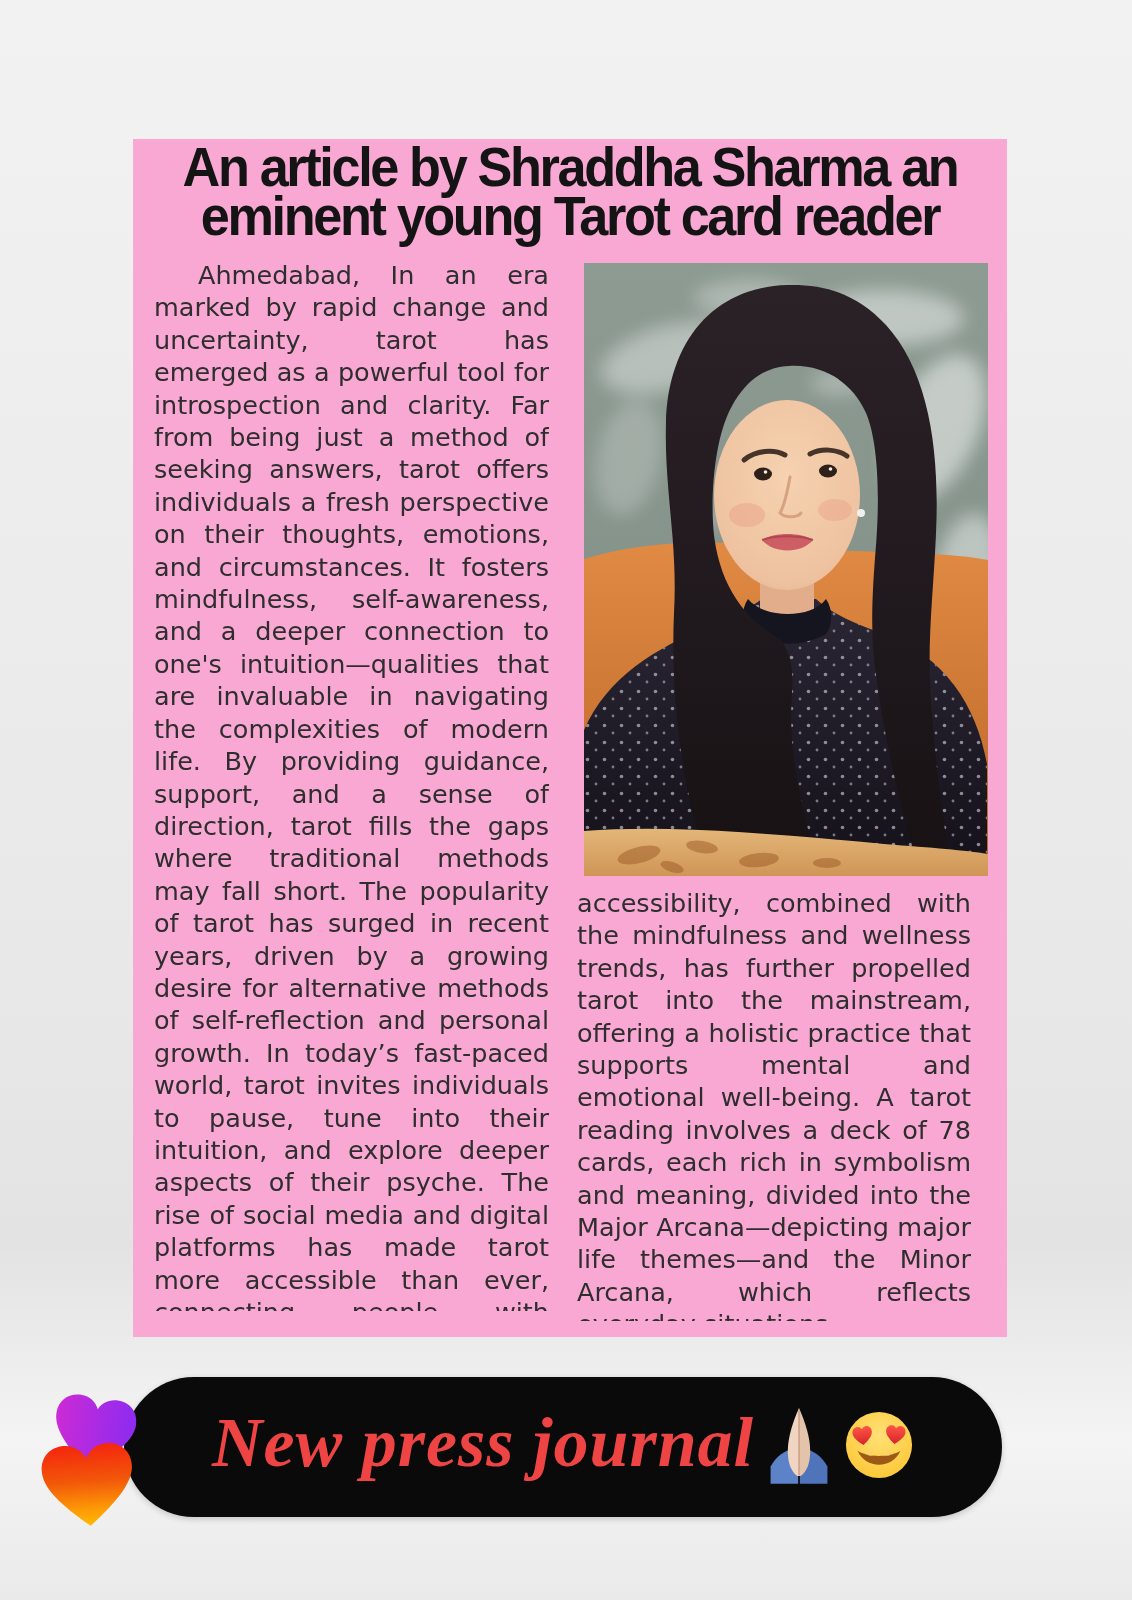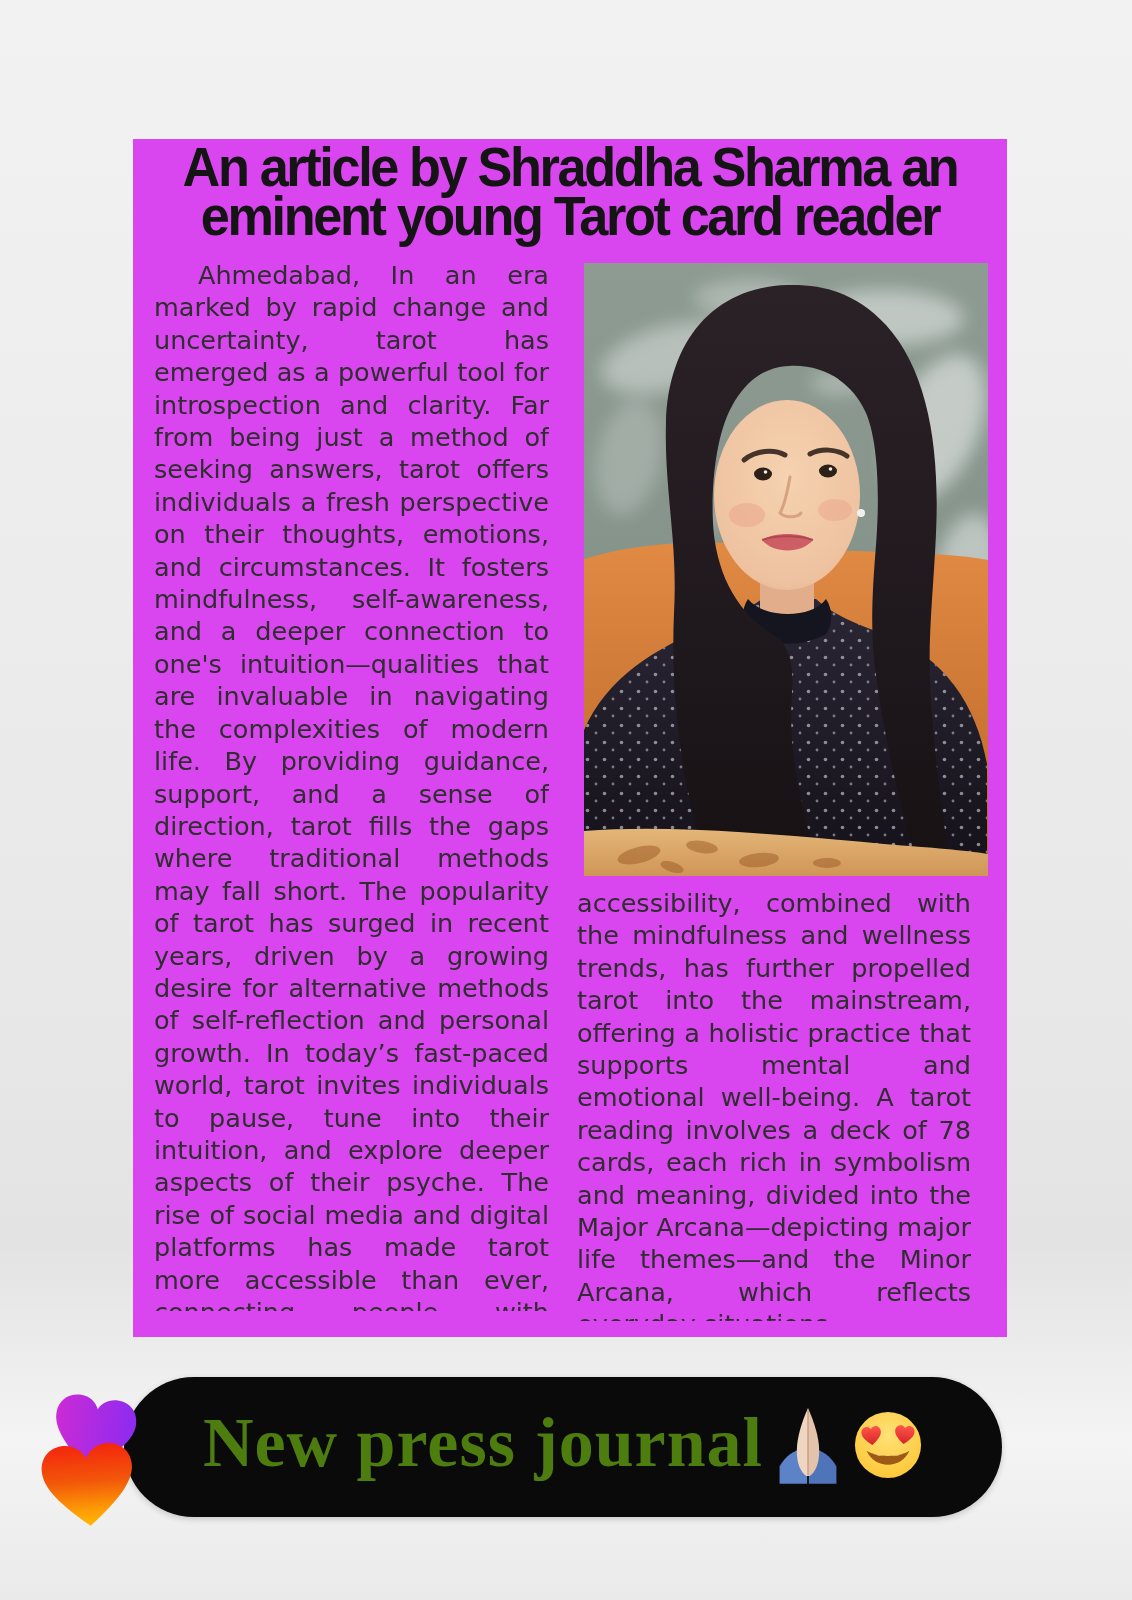--- a/index.html
+++ b/index.html
@@ -7,21 +7,21 @@
     width:1132px;height:1600px;
     font-family:"Liberation Sans",sans-serif;
     background:linear-gradient(180deg,#f2f2f2 0%,#ededed 30%,#e8e8e8 62%,#e3e3e3 78%,#f4f4f4 90%,#eaeaea 100%);
     position:relative;overflow:hidden;
   }
   .stage{position:absolute;inset:0;}
 
   
   .card{
     position:absolute;left:133px;top:139px;width:874px;height:1198px;
-    background:#d946ef;
+    background:#f9a8d4;
   }
   .headline{
     position:absolute;top:4px;left:0;width:100%;
     text-align:center;color:#141414;
     font-weight:800;font-size:55px;line-height:49px;letter-spacing:-2.5px;
     transform:scaleX(0.95);transform-origin:center top;
   }
   .headline .hl{display:block;white-space:nowrap;}
   .col{
     position:absolute;
@@ -40,23 +40,23 @@
   .photo svg{display:block;}
 
   
   .pill{
     position:absolute;left:124px;top:1377px;width:878px;height:140px;
     background:#0a0a0a;border-radius:70px;
     display:flex;align-items:center;justify-content:center;gap:14px;
     box-shadow:0 2px 6px rgba(0,0,0,0.18);
   }
   .pill .script{
-    color:#4d7c0f;
+    color:#ef4444;
     font-family:"Liberation Serif",serif;
-    font-weight:600;
+    font-style:italic;font-weight:600;
     font-size:70px;line-height:1;letter-spacing:1px;
     white-space:nowrap;padding-bottom:8px;
   }
   .emoji{display:inline-block;}
 
   
   .hearts{
     position:absolute;left:36px;top:1392px;width:108px;height:146px;
     z-index:5;
   }

